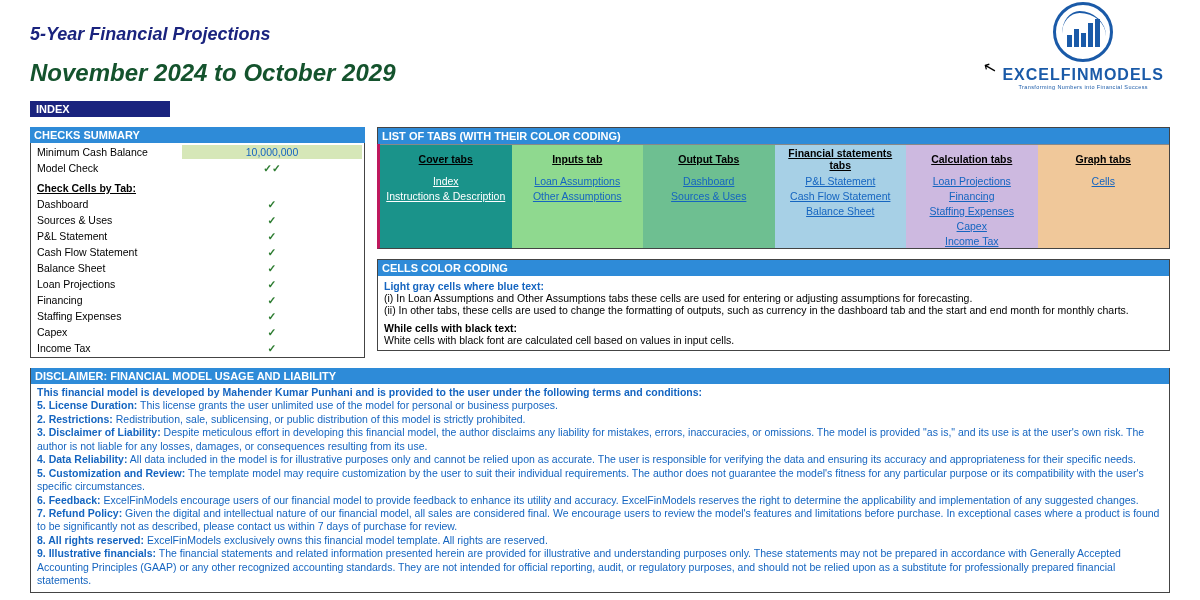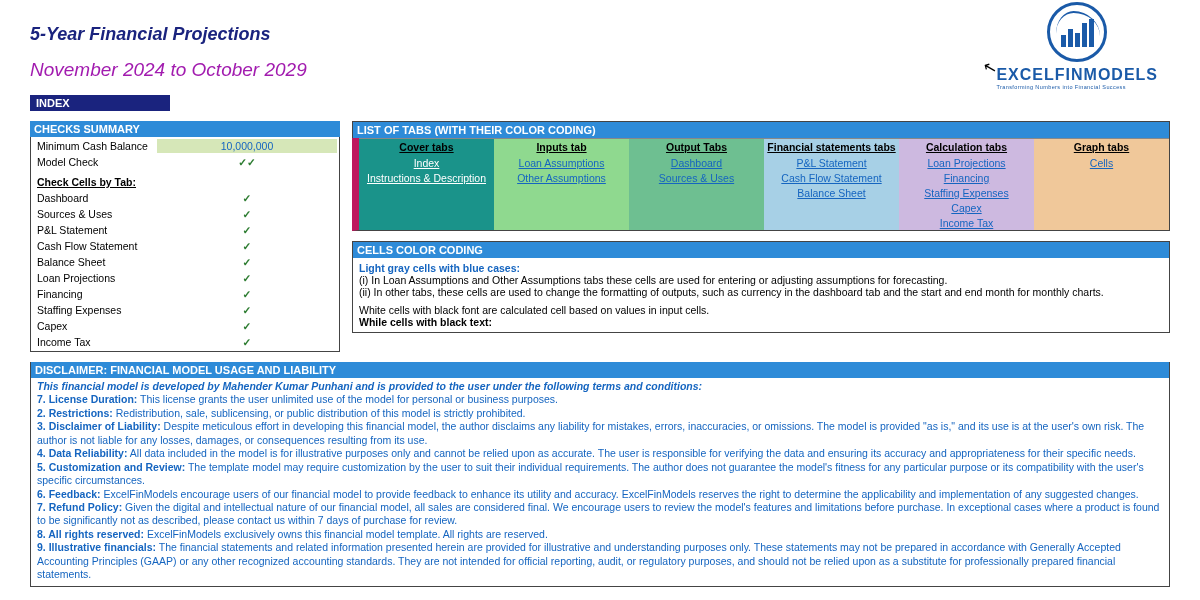--- a/index.html
+++ b/index.html
@@ -1,31 +1,31 @@
 <!DOCTYPE html>
 <html><head>
 <meta charset="utf-8">
 <style>
   * { box-sizing: border-box; margin: 0; padding: 0; }
   body { font-family: Arial, Helvetica, sans-serif; font-size: 11px; color: #000; background: #fff; width: 1200px; }
   .wrap { padding: 10px 30px 10px 30px; position: relative; }
-  .logo { position: absolute; right: 42px; top: 2px; }
+  .logo { position: absolute; right: 36px; top: 2px; text-align: center; }
   .logo-circle { width: 60px; height: 60px; border: 3px solid #1a5aa8; border-radius: 50%; margin: 0 auto 4px auto; display: flex; align-items: center; justify-content: center; position: relative; }
   .logo-bars { display: flex; align-items: flex-end; gap: 2px; height: 30px; }
   .logo-bars span { width: 5px; background: #1a5aa8; display: block; }
   .logo-bars span:nth-child(1){height:12px;} .logo-bars span:nth-child(2){height:18px;} .logo-bars span:nth-child(3){height:14px;} .logo-bars span:nth-child(4){height:24px;} .logo-bars span:nth-child(5){height:28px;}
   .logo-curve { position:absolute; top:6px; left:6px; width:44px; height:28px; border-top:2px solid #1a5aa8; border-radius:40% 60% 0 0 / 80% 90% 0 0; }
   .logo-text { color: #1a5aa8; font-weight: bold; font-size: 16px; letter-spacing: 1px; }
   .logo-sub { color: #1a5aa8; font-size: 5.5px; letter-spacing: 0.4px; }
   h1 { color: #1a237e; font-size: 20px; font-weight: bold; font-style: italic; margin: 8px 0 6px 0; }
   h2 { color: #1a237e; font-size: 18px; font-weight: bold; font-style: italic; margin: 14px 0 6px 0; }
-  h3 { color: #a21caf; font-size: 19px; font-weight: normal; font-style: italic; margin: 14px 0 10px 0; }
+  h3 { color: #14532d; font-size: 24px; font-weight: bold; font-style: italic; margin: 14px 0 10px 0; }
   .index-bar { background: #1a237e; color: #fff; font-weight: bold; padding: 2px 6px; display: inline-block; width: 140px; margin-top:4px; }
   .cols { display: flex; gap: 12px; margin-top: 10px; }
-  .leftcol { width: 310px; }
+  .leftcol { width: 335px; }
   .rightcol { flex: 1; }
   .panel-head { background: #2e8bd8; color: #fff; font-weight: bold; padding: 2px 4px; font-size: 11px; }
   .panel-head.center { text-align: left; }
   .checks-table { width: 100%; border: 1px solid #444; border-top:none; }
   .checks-table td { padding: 1px 4px; font-size: 10.5px; }
   .min-cash-val { background: #d6e7b8; color: #1565c0; text-align: center; width: 180px; }
   .tick { color: #2e7d32; text-align: center; font-weight: bold; }
   .section-label { font-weight: bold; text-decoration: underline; margin-left: 48px; }
   .tabs-table { width: 100%; border-collapse: collapse; table-layout: fixed; }
   .tabs-table th { font-weight: bold; text-decoration: underline; font-size: 10.5px; padding: 2px 2px; border-top: 1px solid #888; }
@@ -35,25 +35,25 @@
   .col-inputs { background: #8fd98f; }
   .col-output { background: #6ebf91; text-align: center; }
   .col-fin { background: #a7d0e6; }
   .col-calc { background: #cdb9e0; }
   .col-graph { background: #f0c89a; }
   .ccc-box { border: 1px solid #444; border-top:none; padding: 4px 6px; font-size: 10.5px; color: #1565c0; }
   .ccc-box .sub { color: #000; }
   .disclaimer-box { border: 1px solid #444; border-top:none; margin-top: 10px; }
   .disc-body { padding: 2px 6px 4px 6px; font-size: 10.5px; color: #1565c0; line-height: 1.28; }
   .disc-body b.num { color: #1565c0; }
-  .disc-intro { font-weight: bold; font-style: italic; }
+  .disc-intro { font-weight: bold; }
   .cursor { position:absolute; left:983px; top:58px; font-size:16px; color:#000; transform: rotate(-15deg); }
   .spacer { height:2px; }
   .rightcol > .panel-head { border:1px solid #444; border-bottom:none; }
-  .tabs-wrap { border-left:7px solid #be185d; border-right:1px solid #444; border-bottom:1px solid #444; }
+  .tabs-wrap { border-left:3px solid #be185d; border-right:1px solid #444; border-bottom:1px solid #444; }
   .mt { margin-top:10px; }
 </style>
 </head>
 <body>
 
 <div class="wrap">
 
   <div class="logo">
     <div class="logo-circle">
       <div class="logo-curve"></div>
@@ -192,36 +192,36 @@
                 <td class="col-fin"></td>
           <td class="col-calc"><span class="link">Income Tax</span></td>
           <td class="col-graph"></td>
         </tr>
       </tbody>
           </table>
       </div>
 
       <div class="panel-head center mt">CELLS COLOR CODING</div>
       <div class="ccc-box">
-        <div><b>Light gray cells with blue cases:</b></div>
+        <div><b>Light gray cells where blue text:</b></div>
         <div class="sub">(i) In Loan Assumptions and Other Assumptions tabs these cells are used for entering or adjusting assumptions for forecasting.</div>
         <div class="sub">(ii) In other tabs, these cells are used to change the formatting of outputs, such as currency in the dashboard tab and the start and end month for monthly charts.</div>
         <div style="height:6px"></div>
+        <div class="sub"><b>While cells with black text:</b></div>
         <div class="sub">White cells with black font are calculated cell based on values in input cells.</div>
-        <div class="sub"><b>While cells with black text:</b></div>
       </div>
     </div>
   </div>
 
   <div class="disclaimer-box">
     <div class="panel-head">DISCLAIMER: FINANCIAL MODEL USAGE AND LIABILITY</div>
     <div class="disc-body">
       <div class="disc-intro">This financial model  is developed by Mahender Kumar Punhani and is provided to the user under the following terms and conditions:</div>
       <div id="disc-items">
-          <div><b class="num">7. License Duration:</b> This license grants the user unlimited use of the model for personal or business purposes.</div>
+          <div><b class="num">5. License Duration:</b> This license grants the user unlimited use of the model for personal or business purposes.</div>
           <div><b class="num">2. Restrictions:</b> Redistribution, sale, sublicensing, or public distribution of this model is strictly prohibited.</div>
           <div><b class="num">3. Disclaimer of Liability:</b> Despite meticulous effort in developing this financial model, the author disclaims any liability for mistakes, errors, inaccuracies, or omissions. The model is provided "as is," and its use is at the user's own risk. The author is  not liable for any  losses, damages, or consequences resulting from its use.</div>
           <div><b class="num">4. Data Reliability:</b> All data included in the model is for illustrative purposes only and cannot be relied upon as accurate. The user is  responsible for verifying the data and ensuring its accuracy and appropriateness for their specific needs.</div>
           <div><b class="num">5. Customization and Review:</b> The template model may require customization by the user to suit their individual requirements. The author does not guarantee the model's fitness for any  particular purpose or its compatibility with the user's specific circumstances.</div>
           <div><b class="num">6. Feedback:</b> ExcelFinModels encourage users of our financial model to provide feedback to enhance its utility and accuracy. ExcelFinModels reserves the right to determine the applicability and implementation of any suggested changes.</div>
           <div><b class="num">7. Refund Policy:</b> Given the digital and intellectual nature of our financial model, all sales are considered final. We encourage users to review the model's features and limitations before purchase. In exceptional cases where a product is found to be  significantly not as described, please contact us within 7 days of purchase for review.</div>
           <div><b class="num">8. All rights reserved:</b> ExcelFinModels exclusively owns this financial model template. All rights are reserved.</div>
           <div><b class="num">9. Illustrative financials:</b> The financial statements and related information presented herein are provided for illustrative and understanding purposes only. These statements may not be prepared in accordance with Generally Accepted Accounting Principles (GAAP) or any other  recognized accounting standards. They are not intended for official reporting, audit, or regulatory purposes, and should not be relied upon as a substitute for professionally prepared financial statements.</div>
         </div>
     </div>

